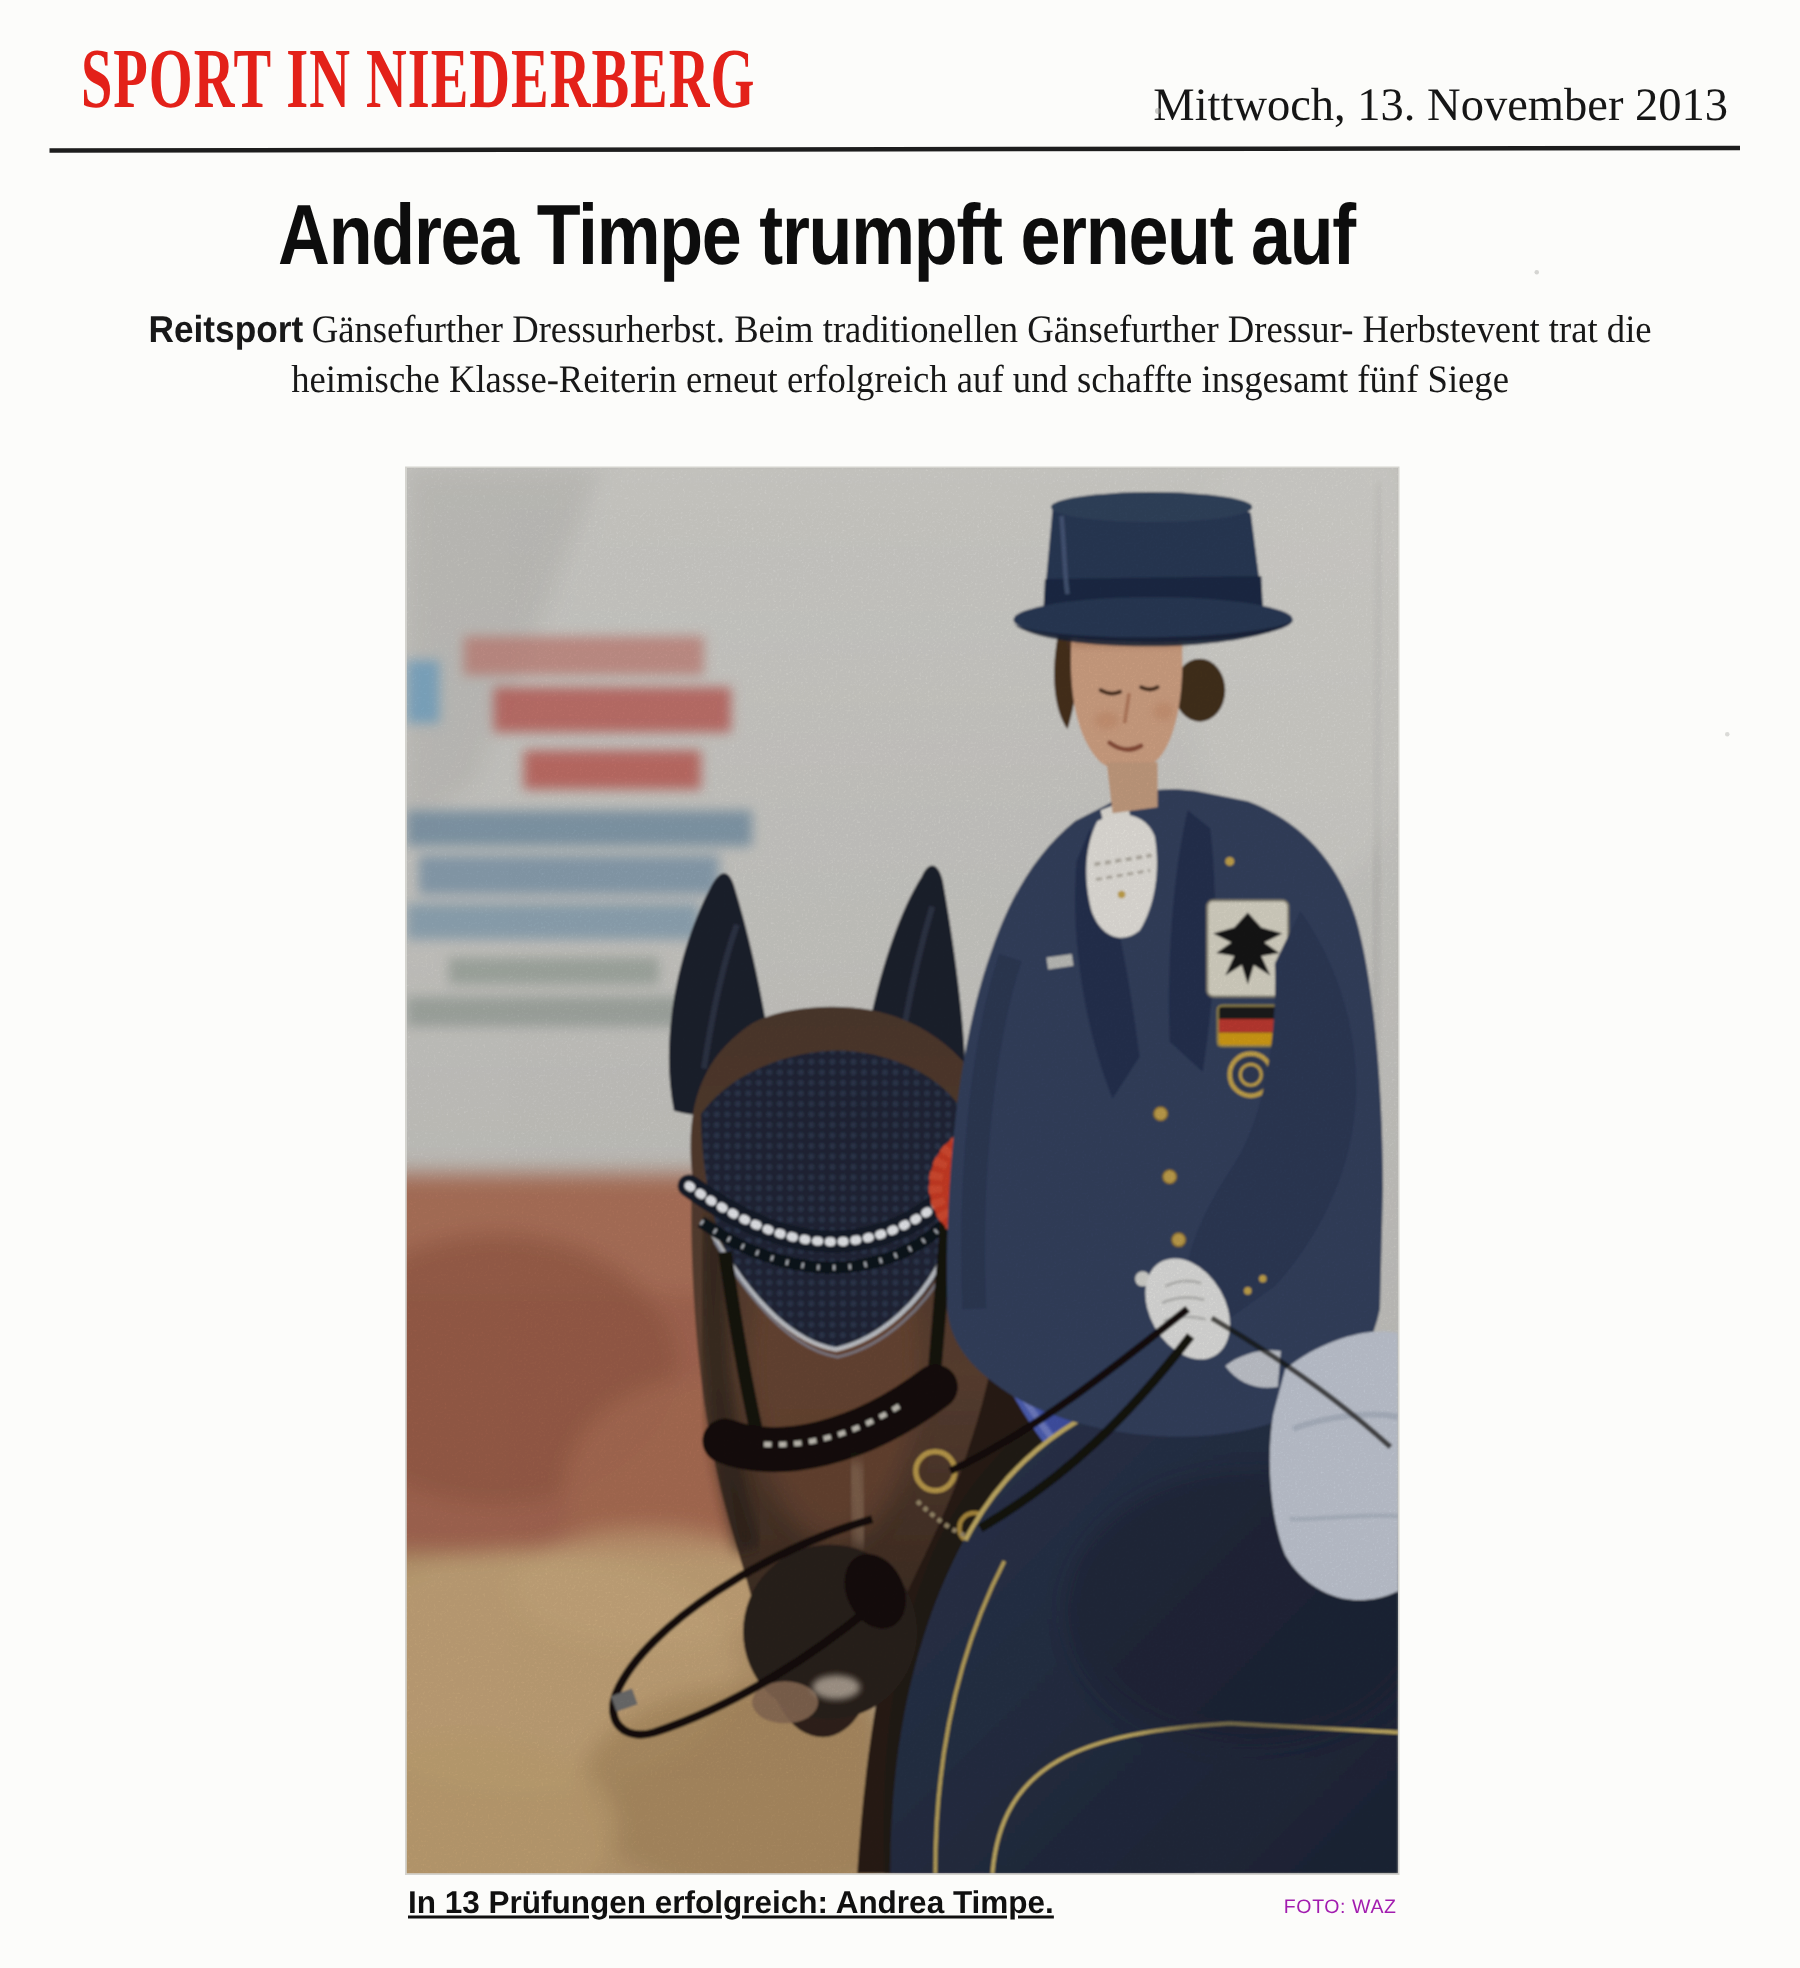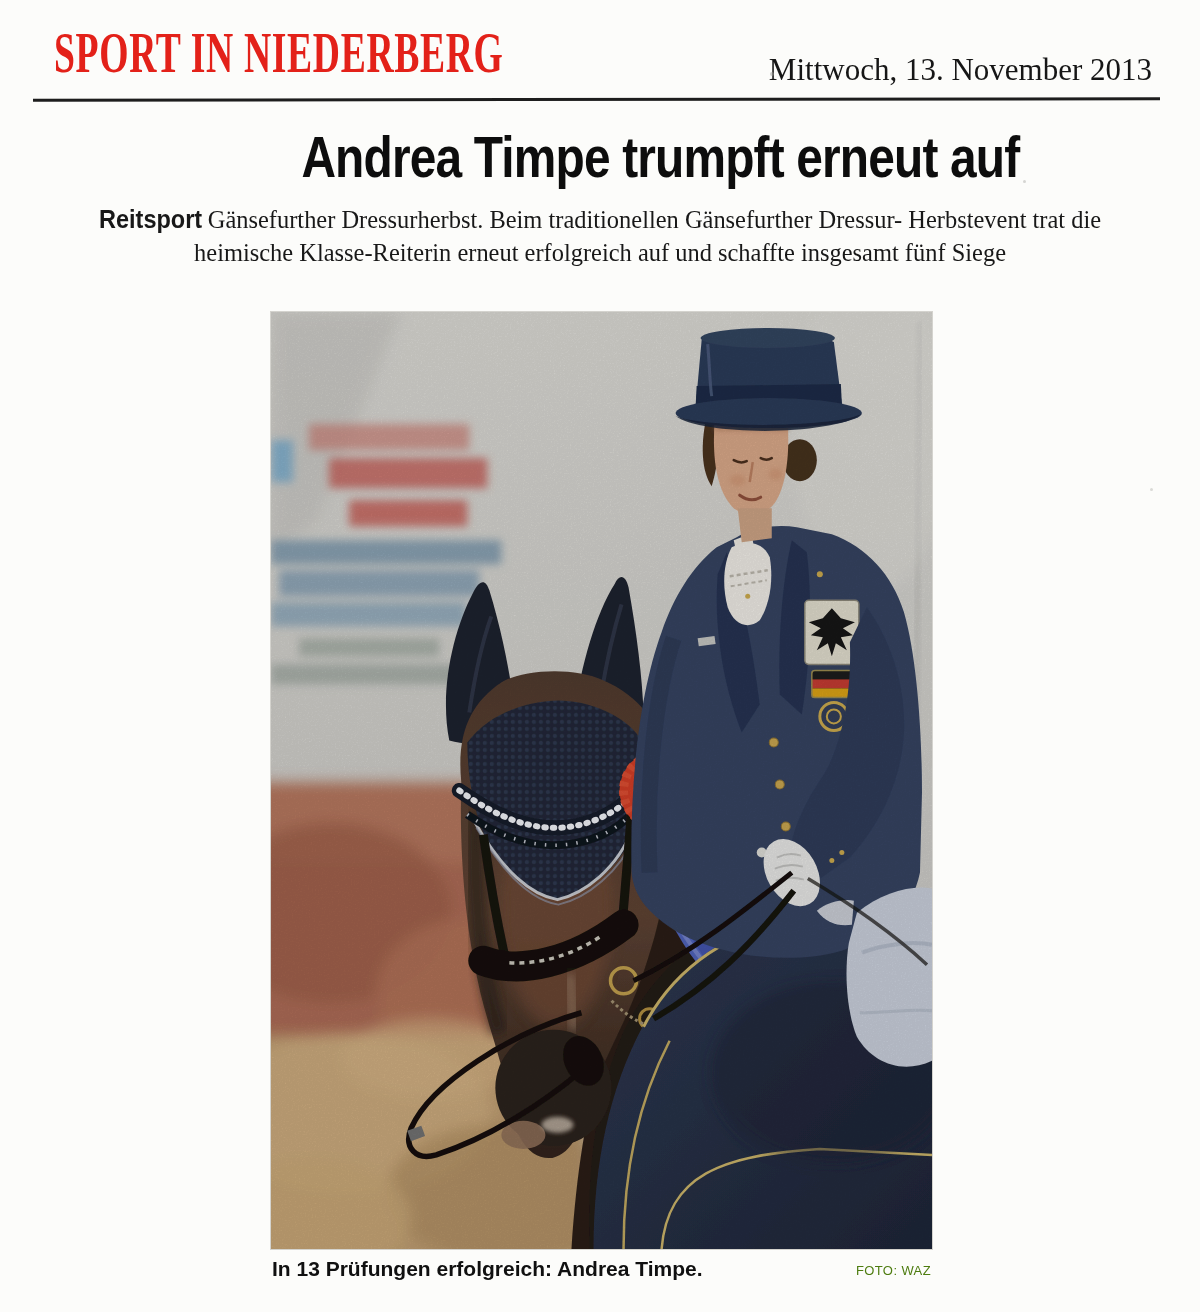--- a/index.html
+++ b/index.html
@@ -16,44 +16,44 @@
     font-size:57px;line-height:1;color:#e32119;white-space:nowrap;
   }
   .masthead-title .squeeze{display:inline-block;transform:scaleX(.66);transform-origin:left center;letter-spacing:1px;}
   .masthead-date{
     position:absolute;right:48px;top:52px;
     font-family:"Liberation Serif",serif;font-size:31px;color:#161616;white-space:nowrap;
   }
   .rule{position:absolute;left:33px;right:40px;top:98px;height:3px;background:#1d1d1d;transform:rotate(-.08deg);}
   
   .headline{
-    position:absolute;left:0;width:1088px;top:126px;text-align:right;
+    position:absolute;left:0;width:1088px;top:126px;text-align:center;
     font-weight:bold;font-size:57px;line-height:1.1;color:#0d0d0d;
   }
   .headline .squeeze{display:inline-block;transform:scaleX(.84);transform-origin:center;letter-spacing:-1px;white-space:nowrap;}
   .subhead{
     position:absolute;left:0;width:1200px;top:203px;text-align:center;
     font-family:"Liberation Serif",serif;font-size:26px;line-height:1.28;color:#181818;
   }
   .subhead .squeeze{display:inline-block;transform:scaleX(.94);transform-origin:center;}
   .sub-line{display:block;white-space:nowrap;}
   .kicker{font-family:"Liberation Sans",sans-serif;font-weight:bold;font-size:25px;margin-right:6px;}
   
   .photo{
     position:absolute;left:271px;top:312px;width:661px;height:937px;
     outline:1px solid #d4d3ce;background:#cccbc7;
   }
   .photo svg{display:block;width:100%;height:100%;}
   .caption{
     position:absolute;left:272px;top:1257px;width:600px;
-    font-weight:bold;font-size:21px;color:#101010;
+    font-weight:bold;font-size:21px;color:#101010;text-decoration:underline;
   }
   .credit{
     position:absolute;left:272px;top:1263px;width:659px;text-align:right;
-    font-size:13px;color:#4d7c0f;letter-spacing:.4px;
+    font-size:13px;color:#a21caf;letter-spacing:.4px;
   }
   .speck{position:absolute;border-radius:50%;background:#9a9a96;}
 </style>
 </head>
 <body>
 
 <div class="masthead-title">
   <span class="squeeze">SPORT IN NIEDERBERG</span>
 </div>
 <div class="masthead-date">Mittwoch, 13. November 2013</div>

